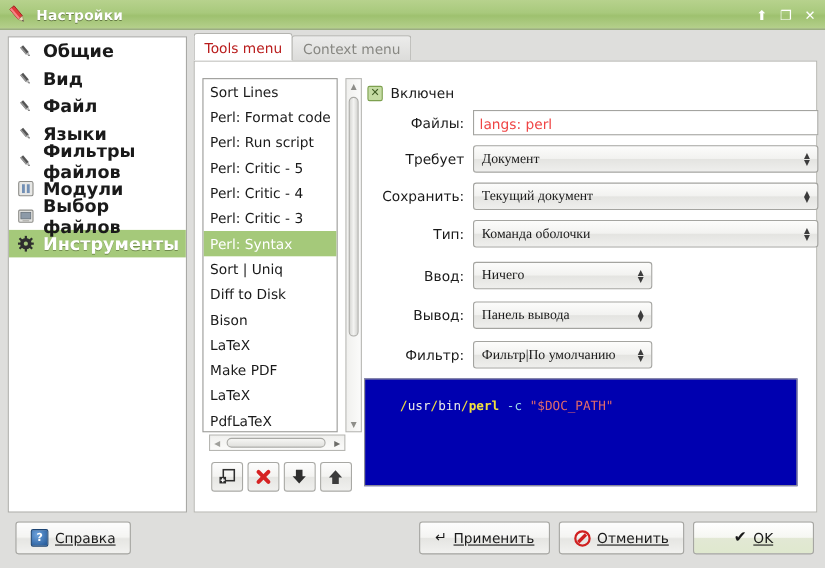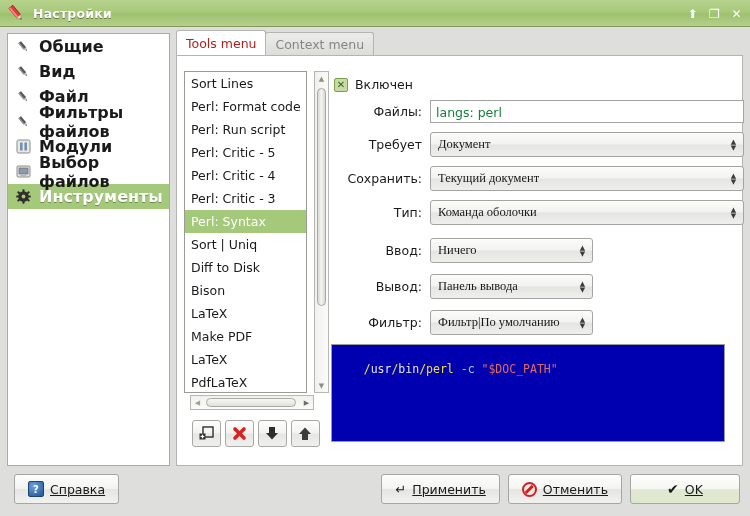--- a/index.html
+++ b/index.html
@@ -179,21 +179,21 @@
 
   .form { position: absolute; left: 344px; top: 100px; width: 400px; }
   .frow { display: flex; align-items: center; margin-bottom: 9px; }
   .flabel {
     width: 78px; text-align: right; padding-right: 8px;
     font-size: 12.5px; color: #1a1a1a; flex: none;
   }
   .ftext {
     height: 23px; line-height: 23px;
     background: #ffffff; border: 1px solid #a4a4a0;
-    padding: 0 5px; font-size: 12.5px; color: #15803d;
+    padding: 0 5px; font-size: 12.5px; color: #ef4444;
     box-sizing: border-box;
   }
   .fcombo {
     height: 25px;
     background: linear-gradient(to bottom, #fcfcfb 0%, #f2f2f0 48%, #e4e4e1 52%, #efefed 100%);
     border: 1px solid #a4a4a0;
     border-radius: 3px;
     display: flex; align-items: center;
     padding: 0 4px 0 7px;
     font-size: 12.5px; color: #1a1a1a;
@@ -213,21 +213,21 @@
     border: 1px solid #9a9a97;
     box-sizing: border-box;
     padding: 3px 4px;
     font-family: "DejaVu Sans Mono", "Liberation Mono", monospace;
     font-size: 11.5px;
     line-height: 14px;
     white-space: pre;
   }
   .tok-slash { color: #f0e040; }
   .tok-dir { color: #e8e8e8; }
-  .tok-cmd { color: #f0e040; font-weight: normal; }
+  .tok-cmd { color: #f0e040; font-weight: bold; }
   .tok-opt { color: #9ad9e8; }
   .tok-str { color: #e06a6a; }
   
   .btn {
     height: 30px;
     background: linear-gradient(to bottom, #fdfdfd 0%, #f4f4f2 48%, #e5e5e2 52%, #f1f1ef 100%);
     border: 1px solid #a6a6a2;
     border-radius: 3px;
     display: inline-flex; align-items: center; justify-content: center;
     gap: 6px; padding: 0 13px;
@@ -317,20 +317,33 @@
         <svg width="15" height="15" viewBox="0 0 15 15">
             <g transform="rotate(-40 7.5 7.5)">
               <rect x="5.6" y="1.8" width="3.4" height="8" fill="#555"></rect>
               <rect x="5.6" y="1.8" width="1.3" height="8" fill="#999"></rect>
               <polygon points="5.6,9.8 9,9.8 7.3,13" fill="#bbb"></polygon>
               <polygon points="6.6,11.8 8,11.8 7.3,13" fill="#222"></polygon>
             </g>
           </svg>
       </span>
       <span>Файл</span>
+    </div>
+    <div class="side-item">
+      <span class="side-icon">
+        <svg width="15" height="15" viewBox="0 0 15 15">
+            <g transform="rotate(-40 7.5 7.5)">
+              <rect x="5.6" y="1.8" width="3.4" height="8" fill="#555"></rect>
+              <rect x="5.6" y="1.8" width="1.3" height="8" fill="#999"></rect>
+              <polygon points="5.6,9.8 9,9.8 7.3,13" fill="#bbb"></polygon>
+              <polygon points="6.6,11.8 8,11.8 7.3,13" fill="#222"></polygon>
+            </g>
+          </svg>
+      </span>
+      <span>Языки</span>
     </div>
     <div class="side-item">
       <span class="side-icon">
         <svg width="15" height="15" viewBox="0 0 15 15">
             <g transform="rotate(-40 7.5 7.5)">
               <rect x="5.6" y="1.8" width="3.4" height="8" fill="#555"></rect>
               <rect x="5.6" y="1.8" width="1.3" height="8" fill="#999"></rect>
               <polygon points="5.6,9.8 9,9.8 7.3,13" fill="#bbb"></polygon>
               <polygon points="6.6,11.8 8,11.8 7.3,13" fill="#222"></polygon>
             </g>

